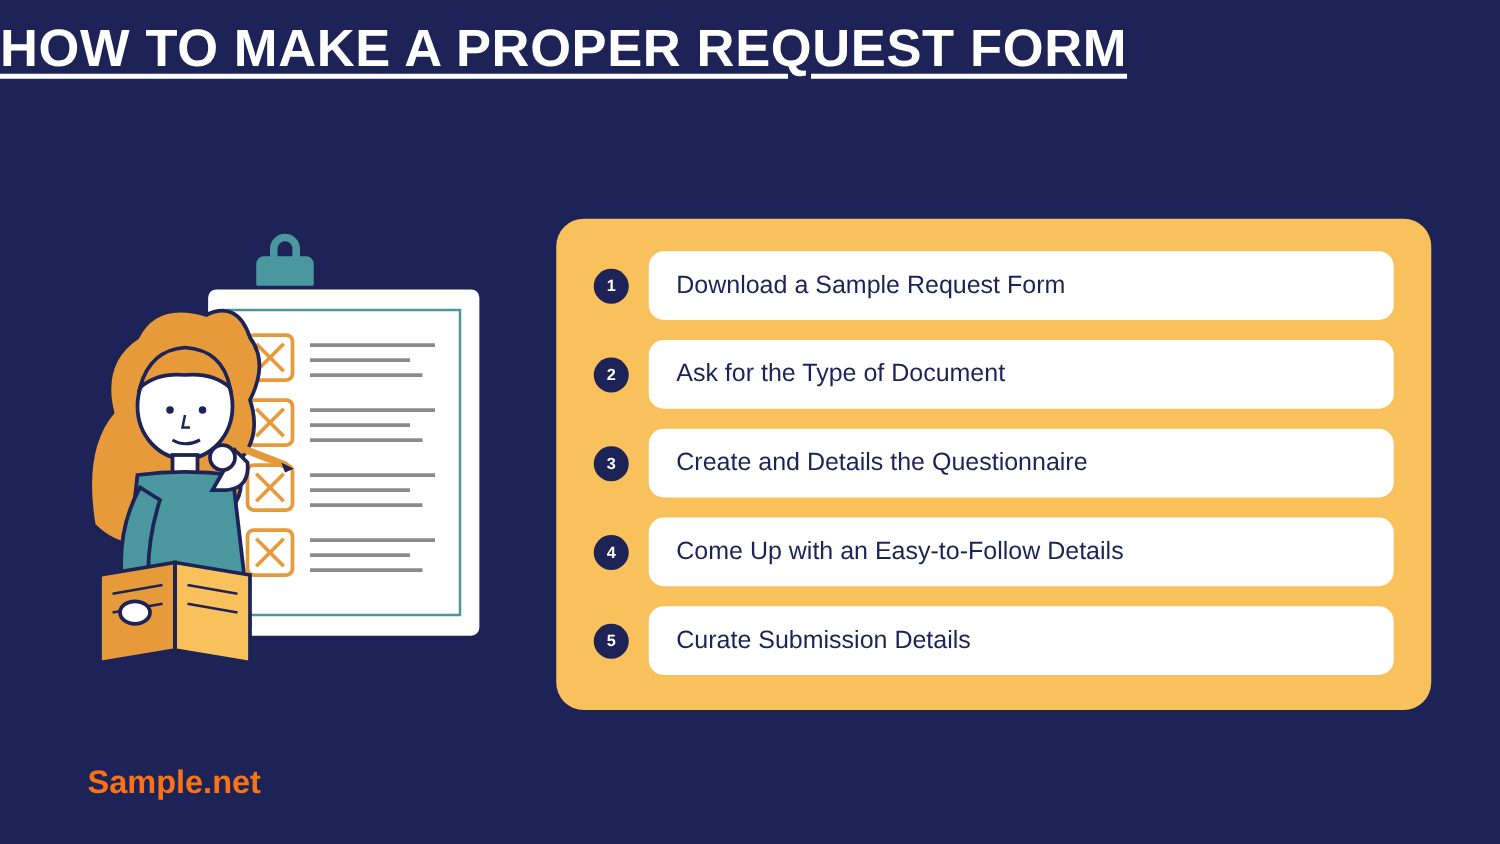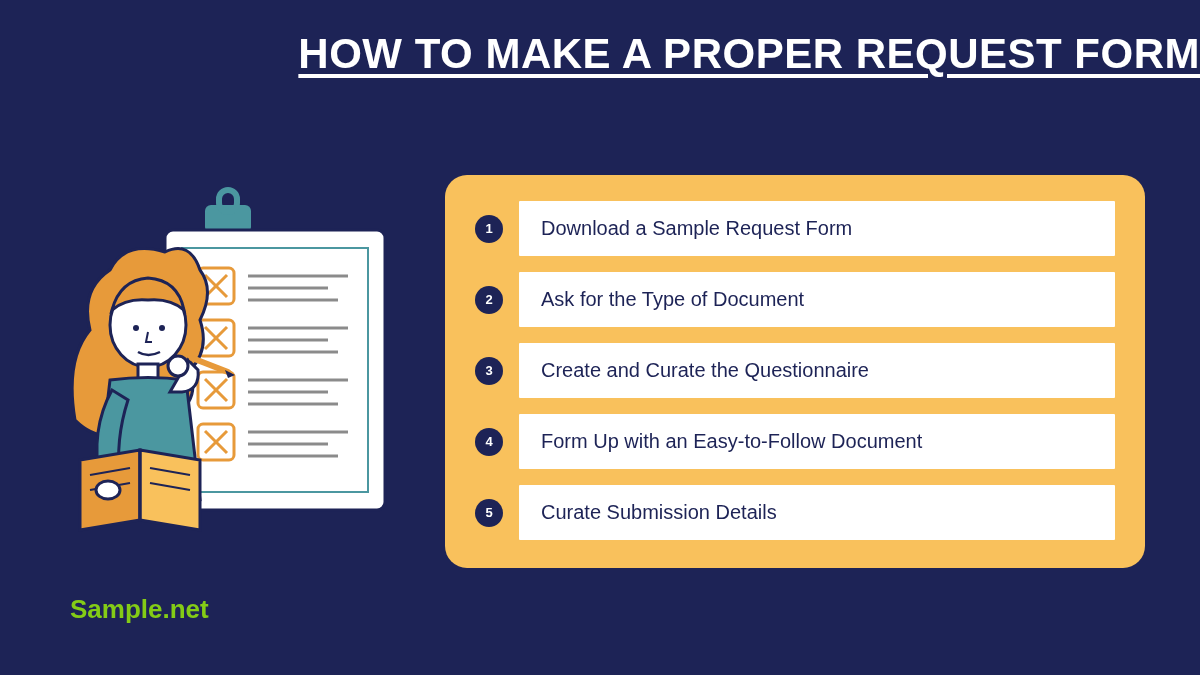--- a/index.html
+++ b/index.html
@@ -5,27 +5,27 @@
 * { margin: 0; padding: 0; box-sizing: border-box; }
 body {
   width: 1200px;
   height: 675px;
   background: #1d2356;
   font-family: 'Segoe UI', Arial, sans-serif;
   overflow: hidden;
   position: relative;
 }
 .title {
-  text-align: right;
+  text-align: left;
   color: #fff;
   font-size: 42px;
   font-weight: 800;
   text-decoration: underline;
   text-underline-offset: 6px;
-  padding-top: 28px;
+  padding-top: 13px;
   line-height: 1.25;
   letter-spacing: 0.5px;
 }
 .illustration {
   position: absolute;
   left: 70px;
   top: 180px;
   width: 340px;
   height: 400px;
 }
@@ -54,31 +54,31 @@
   font-weight: 600;
   display: flex;
   align-items: center;
   justify-content: center;
   flex-shrink: 0;
   margin-right: 16px;
 }
 .step-box {
   flex: 1;
   background: #fff;
-  border-radius: 1px;
+  border-radius: 12px;
   padding: 16px 22px;
   color: #1d2356;
   font-size: 20px;
   font-weight: 500;
 }
 .watermark {
   position: absolute;
   left: 70px;
-  bottom: 50px;
-  color: #84cc16;
+  bottom: 34px;
+  color: #f97316;
   font-size: 26px;
   font-weight: 700;
 }
 </style>
 </head>
 <body>
 
 <h1 class="title">HOW TO MAKE A PROPER REQUEST FORM</h1>
 
 <div class="illustration">
@@ -169,25 +169,25 @@
   <div class="step-row">
     <div class="step-num">1</div>
     <div class="step-box">Download a Sample Request Form</div>
   </div>
   <div class="step-row">
     <div class="step-num">2</div>
     <div class="step-box">Ask for the Type of Document</div>
   </div>
   <div class="step-row">
     <div class="step-num">3</div>
-    <div class="step-box">Create and Curate the Questionnaire</div>
+    <div class="step-box">Create and Details the Questionnaire</div>
   </div>
   <div class="step-row">
     <div class="step-num">4</div>
-    <div class="step-box">Form Up with an Easy-to-Follow Document</div>
+    <div class="step-box">Come Up with an Easy-to-Follow Details</div>
   </div>
   <div class="step-row">
     <div class="step-num">5</div>
     <div class="step-box">Curate Submission Details</div>
   </div>
 </div>
 
 <div class="watermark">Sample.net</div>
 
 </body></html>

